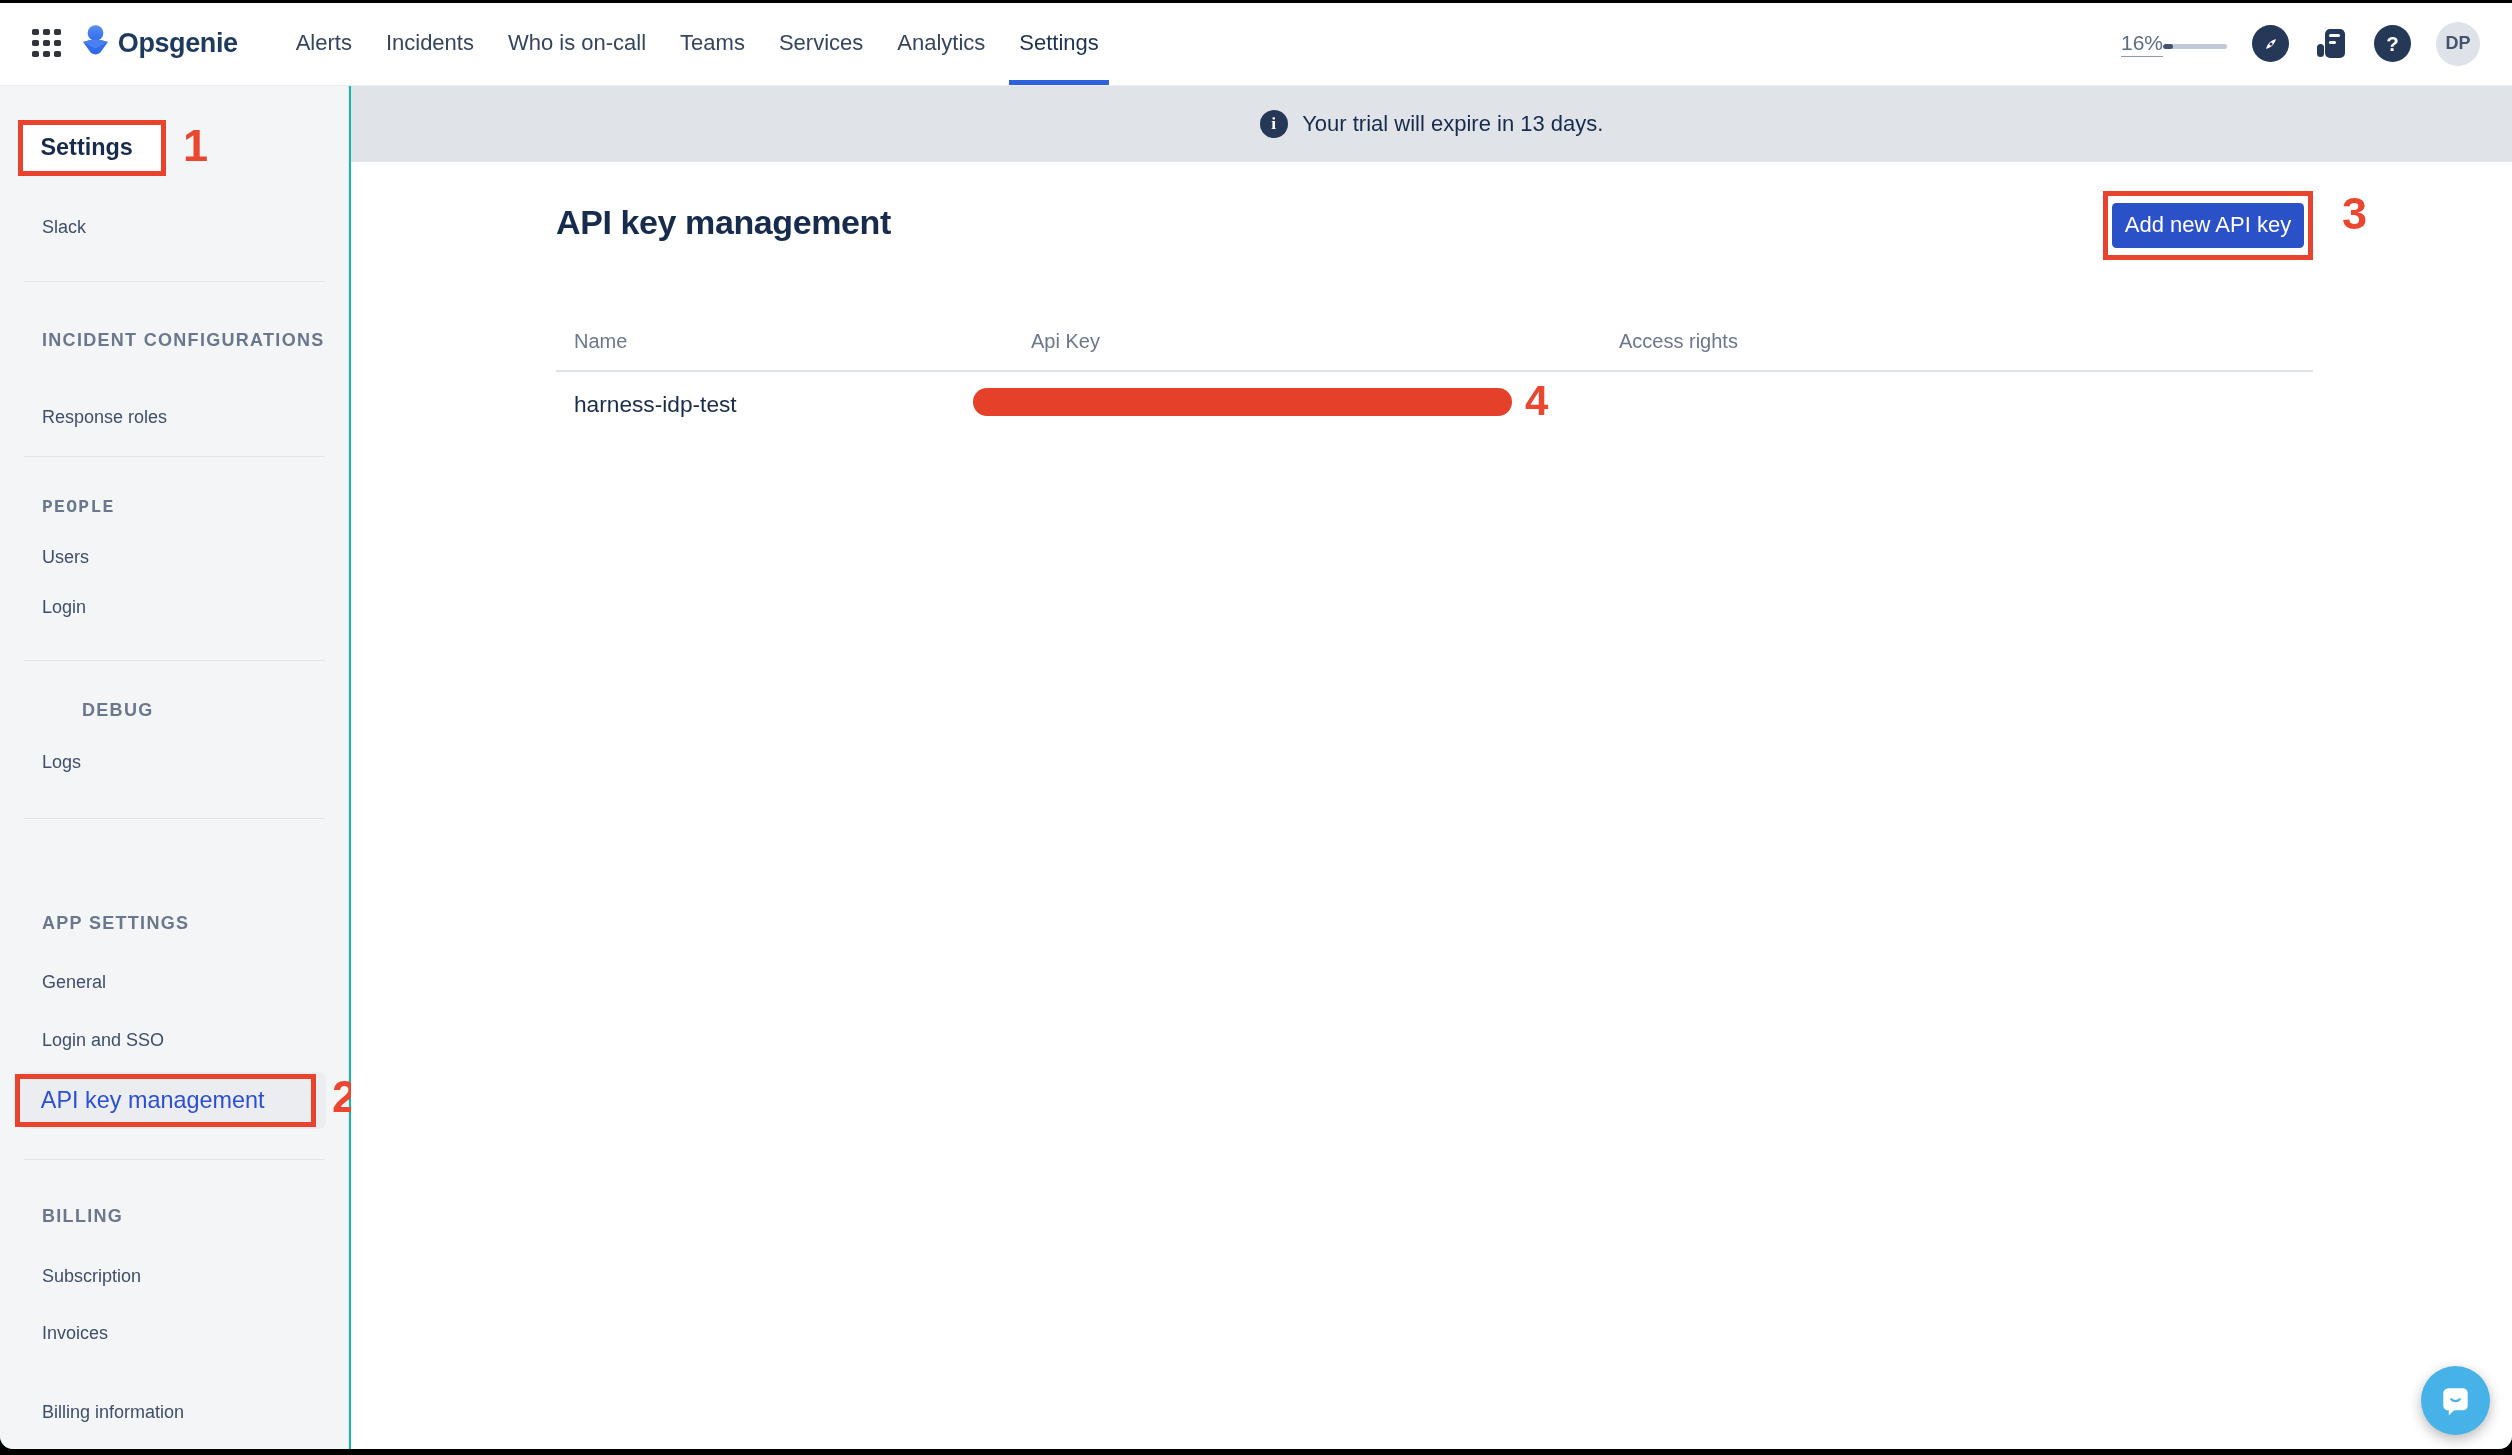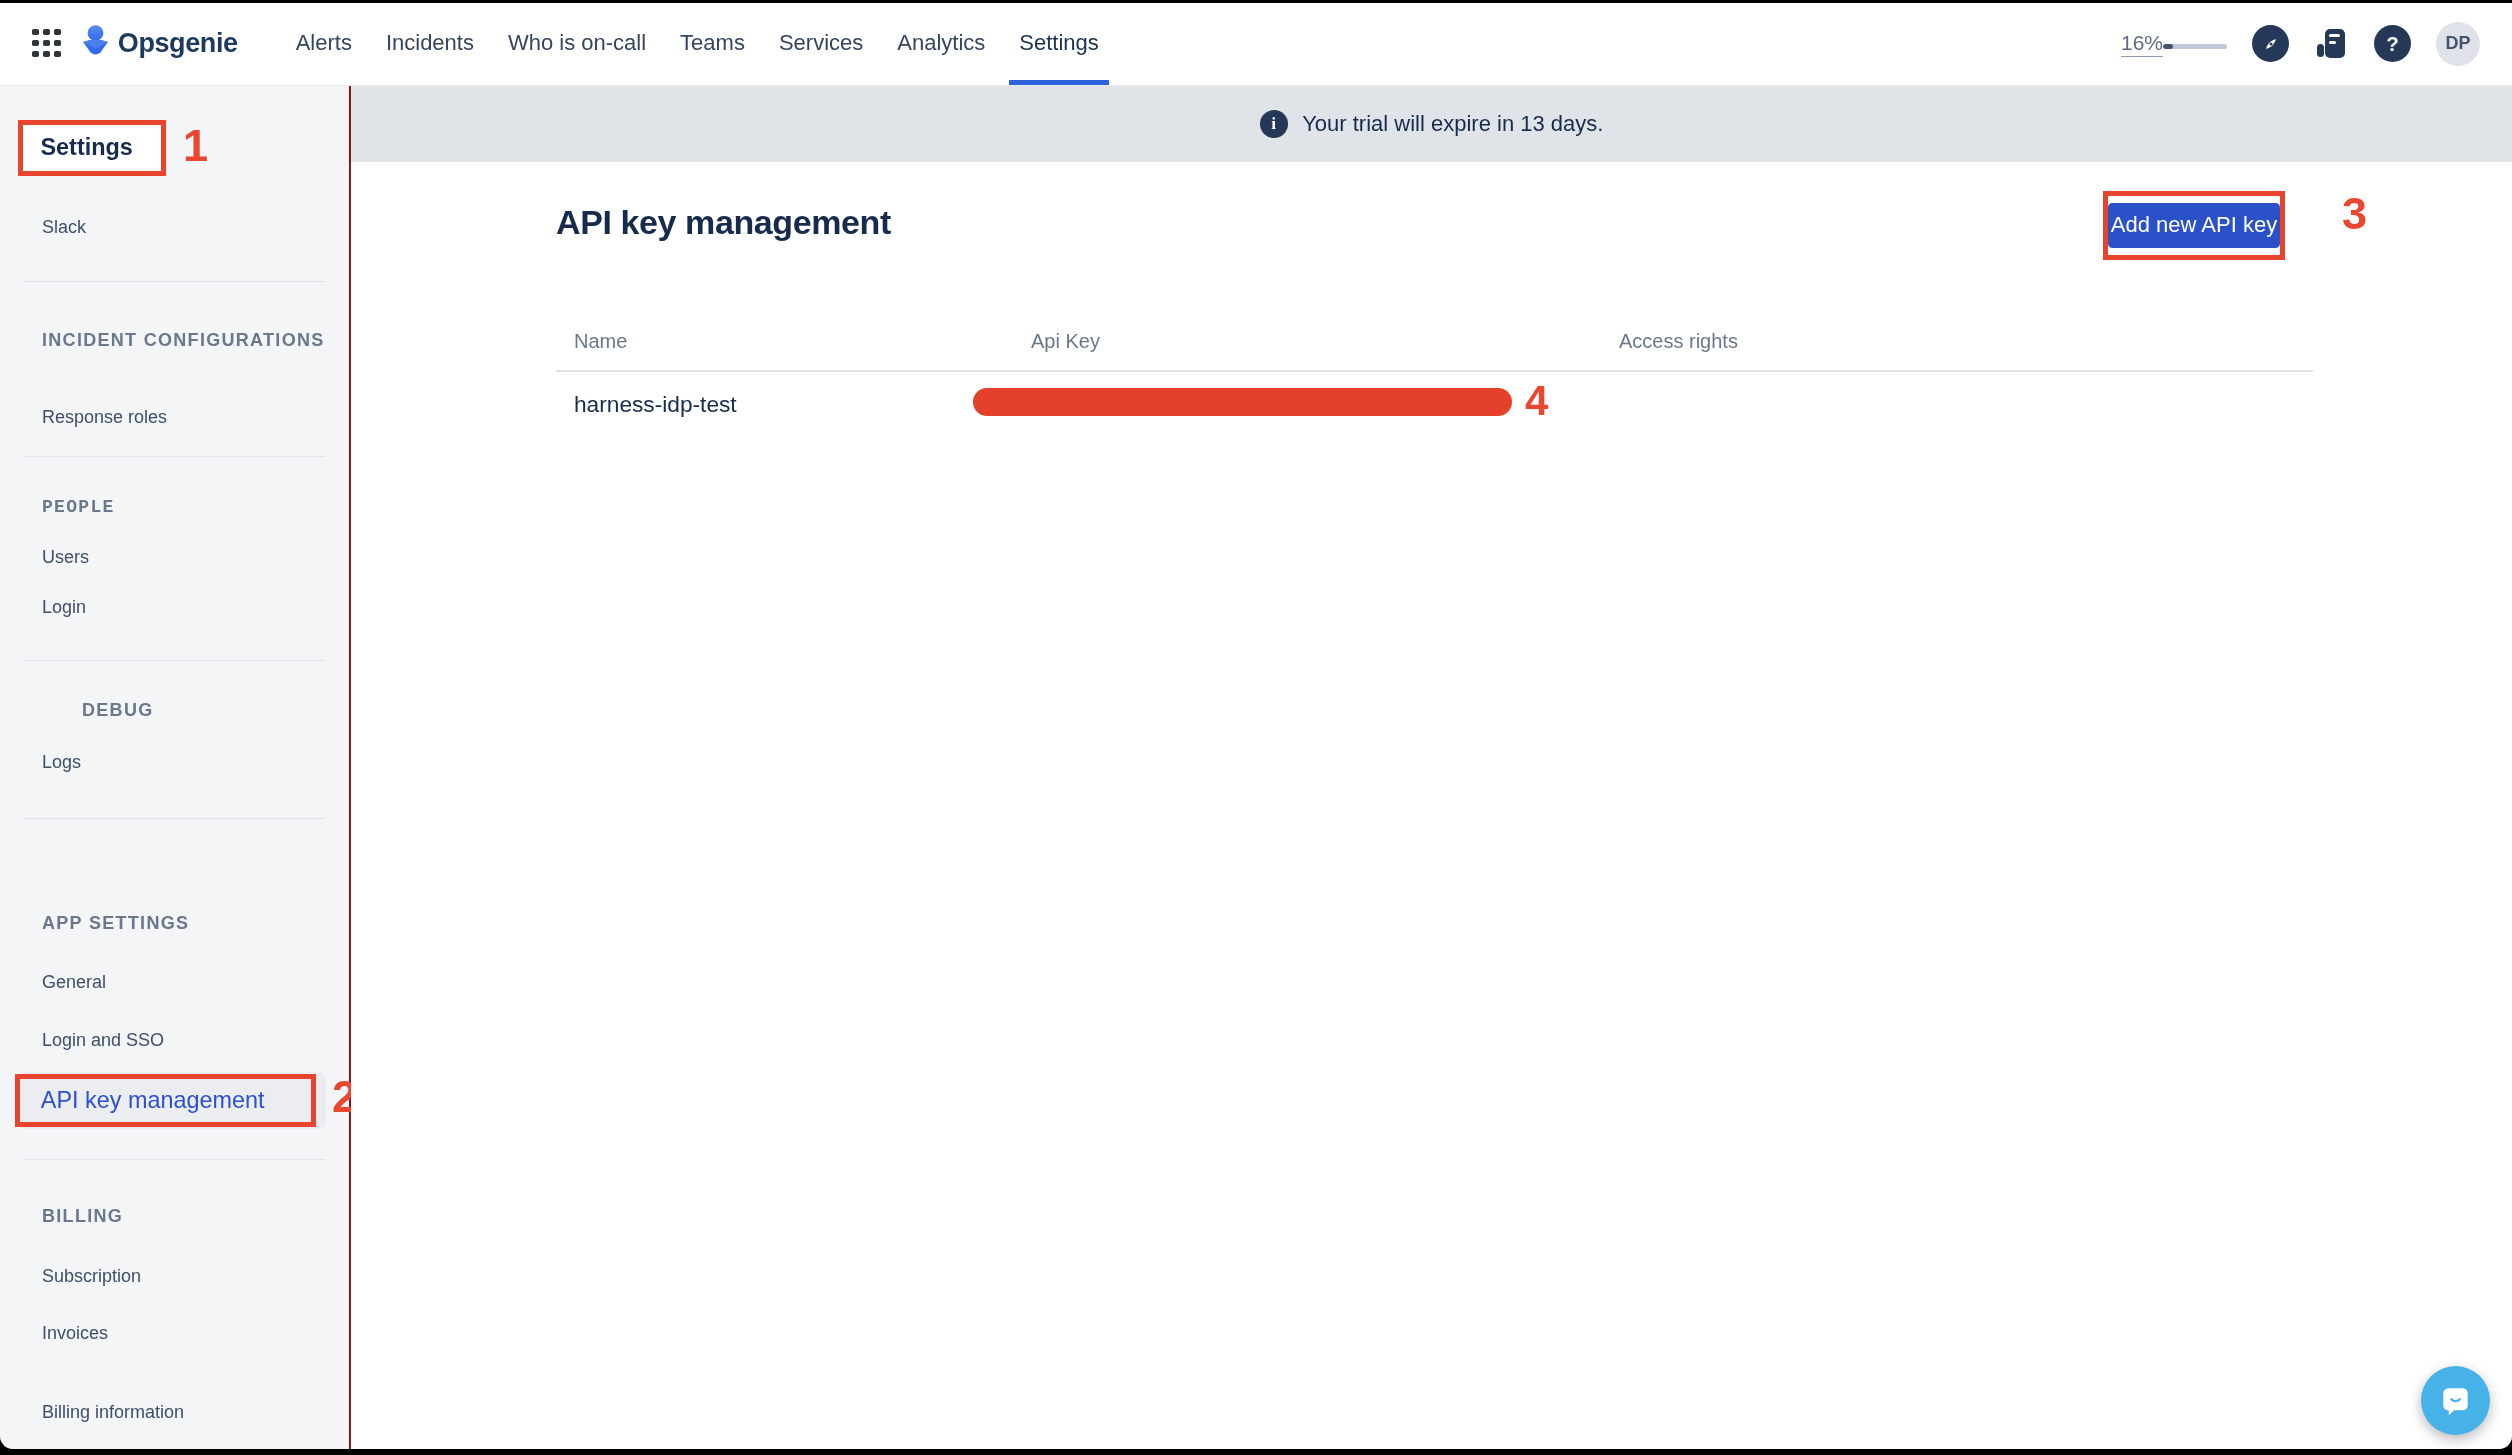--- a/index.html
+++ b/index.html
@@ -1,18 +1,18 @@
 <!DOCTYPE html>
 <html style="font-size:11.7px"><head>
 <meta charset="utf-8">
 <style>
   * { margin:0; padding:0; box-sizing:border-box; }
   html,body { width:2512px; height:1456px; background:#000; overflow:hidden;
               font-family:"Liberation Sans","DejaVu Sans",sans-serif; }
-  .app { position:absolute; top:2.9px; left:0; right:0; bottom:5.8px; background:#7f1d1d;
+  .app { position:absolute; top:2.9px; left:0; right:0; bottom:5.8px; background:#14b8a6;
          border-radius:0 0 13px 13px; overflow:hidden; }
 
   
   .navbar { position:absolute; top:0; left:0; right:0; height:83px; background:#fff;
             border-bottom:0.7px solid #ebecf0; display:flex; align-items:center;
             padding:0 32px; z-index:5; }
   .grid-icon { width:30px; height:30px; display:grid; grid-template-columns:repeat(3,6.6px);
                grid-template-rows:repeat(3,6.6px); gap:4.4px; margin-right:17.5px; cursor:pointer; }
   .grid-icon i { background:#30343b; border-radius:1.8px; }
   .logo-mark { width:31px; height:39px; margin-right:7.3px; }
@@ -68,21 +68,21 @@
   .main { position:absolute; left:351px; top:83px; right:0; bottom:0; background:#fff; }
   .banner { height:76px; background:#e0e3e8; display:flex; align-items:center;
             justify-content:center; gap:14.6px; }
   .info-icon { width:28px; height:28px; border-radius:50%; background:#253858; color:#fff;
                font-size:17.5px; font-weight:700; display:flex; align-items:center;
                justify-content:center; font-family:"Liberation Serif","DejaVu Serif",serif; }
   .banner-text { font-size:22px; font-weight:500; color:#172b4d; }
   .content { position:relative; height:calc(100% - 76px); }
   .page-title { position:absolute; left:205px; top:41px; font-size:34px; font-weight:600;
                 color:#172b4d; letter-spacing:-0.4px; }
-  .btn-box { position:absolute; left:1752px; top:29px; width:182px; height:69px;
+  .btn-box { position:absolute; left:1752px; top:29px; width:210px; height:69px;
              border:5.8px solid #e8432d; background:#fff; display:flex; align-items:center;
              justify-content:center; }
   .add-btn { width:192px; height:45px; background:#2b51c9; color:#fff; font-size:22px;
              border:none; border-radius:4.4px; cursor:pointer;
              font-family:"Liberation Sans","DejaVu Sans",sans-serif; }
   .th { position:absolute; top:168px; font-size:20px; color:#6b778c; }
   .table-divider { position:absolute; left:205px; top:208px; width:1757px; height:2.2px; background:#dfe2e7; }
   .td { position:absolute; top:229px; font-size:22.7px; color:#172b4d; }
   .key-pill { position:absolute; left:622px; top:226px; width:539px; height:28px;
               background:#e5402a; border-radius:14px; }

